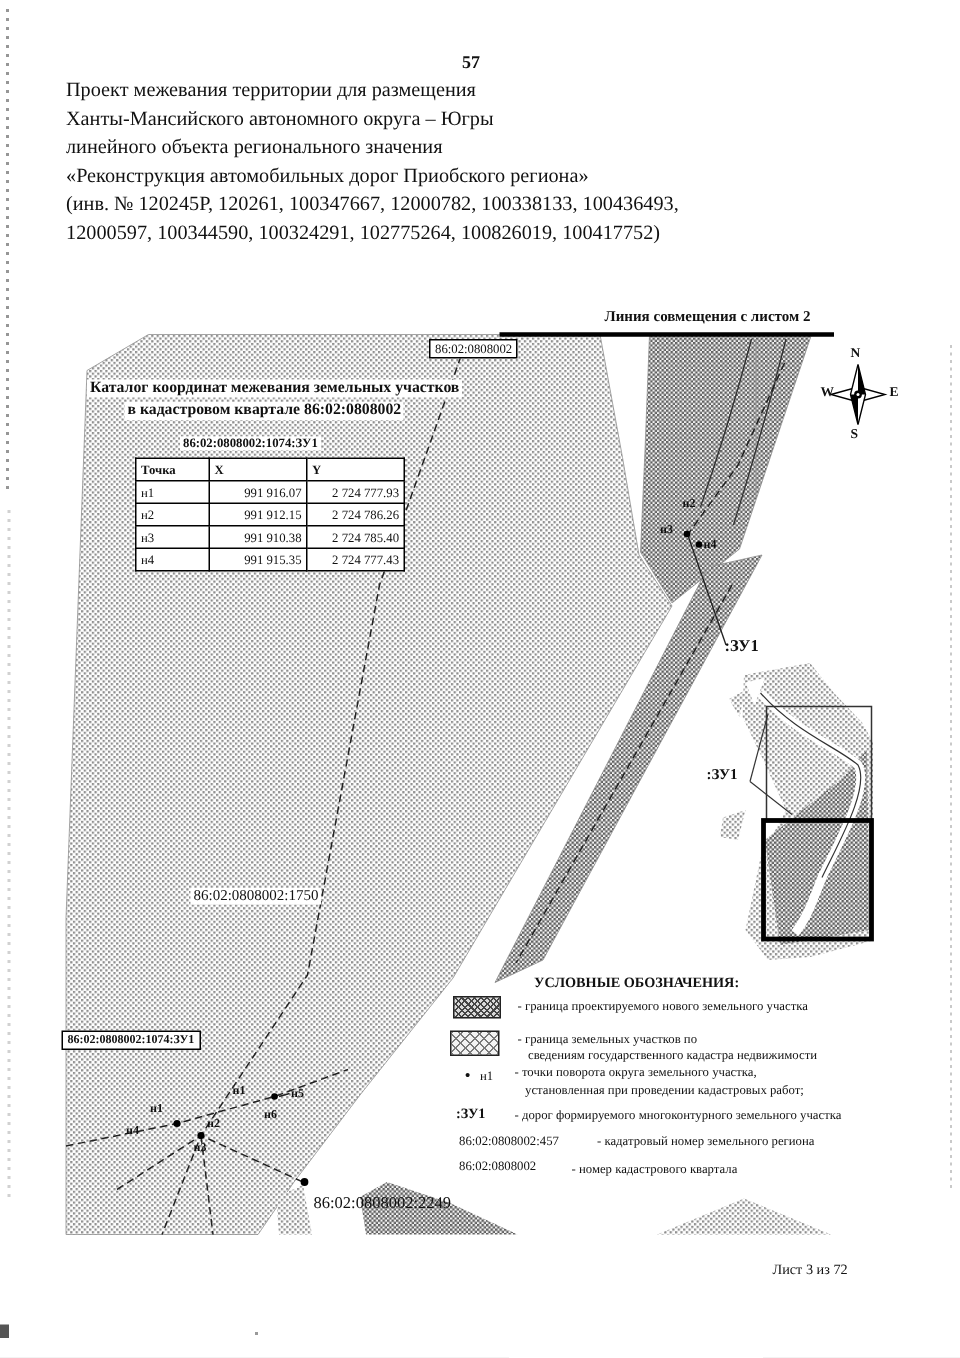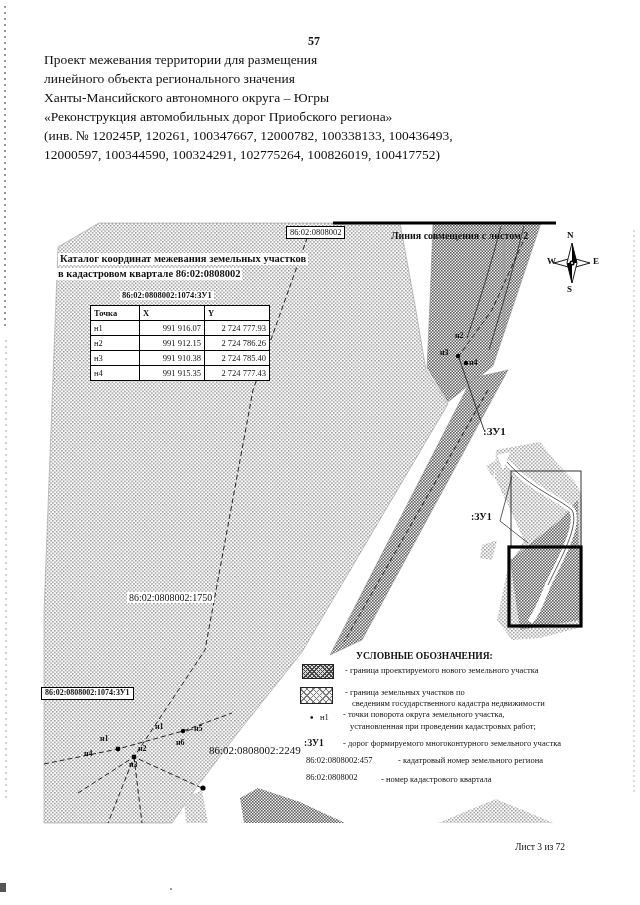--- a/index.html
+++ b/index.html
@@ -106,32 +106,32 @@
       <circle cx="572" cy="263" r="2.6" fill="#000"></circle>
       <circle cx="572" cy="263" r="1" fill="#fff"></circle>
     </g>
 
     <line x1="634" y1="230" x2="634" y2="792" stroke="#b8b8b8" stroke-width="1" stroke-dasharray="2 3"></line>
   </svg>
 
   <div class="pageno ovl lbl">57</div>
   <div class="title ovl">
     <div>Проект межевания территории для размещения</div>
+    <div>Ханты-Мансийского автономного округа – Югры</div>
     <div>линейного объекта регионального значения</div>
-    <div>Ханты-Мансийского автономного округа – Югры</div>
     <div>«Реконструкция автомобильных дорог Приобского региона»</div>
     <div>(инв. № 120245Р, 120261, 100347667, 12000782, 100338133, 100436493,</div>
     <div>12000597, 100344590, 100324291, 102775264, 100826019, 100417752)</div>
   </div>
 
-  <div class="lbl b ovl" style="left:391px;top:206px;font-size:10px;margin-top:24px;">Линия совмещения с листом 2</div>
+  <div class="lbl b ovl" style="left:403px;top:206px;font-size:10px;">Линия совмещения с листом 2</div>
   <div class="lbl boxed ovl" style="left:286px;top:226px;font-size:8.5px;">86:02:0808002</div>
 
   <div class="lbl b wbg ovl" style="left:58px;top:253px;font-size:10.5px;">Каталог координат межевания земельных участков</div>
-  <div class="lbl b wbg ovl" style="left:56px;top:268px;font-size:10.5px;">в кадастровом квартале 86:02:0808002</div>
+  <div class="lbl b wbg ovl" style="left:83px;top:268px;font-size:10.5px;">в кадастровом квартале 86:02:0808002</div>
   <div class="lbl b wbg ovl" style="left:120px;top:291px;font-size:8.5px;">86:02:0808002:1074:ЗУ1</div>
 
   <table class="coords">
     <tbody>
         <tr>
       <th class="pt">Точка</th>
       <th class="num">X</th>
       <th class="num">Y</th>
     </tr>
     <tr>
@@ -157,21 +157,21 @@
   </tbody>
     </table>
 
   <div class="lbl b ovl" style="left:567px;top:231px;font-size:9px;">N</div>
   <div class="lbl b ovl" style="left:547px;top:257px;font-size:9px;">W</div>
   <div class="lbl b ovl" style="left:593px;top:257px;font-size:9px;">E</div>
   <div class="lbl b ovl" style="left:567px;top:285px;font-size:9px;">S</div>
 
   <div class="lbl wbg ovl" style="left:127px;top:592px;font-size:10px;">86:02:0808002:1750</div>
   <div class="lbl b boxed ovl" style="left:41px;top:687px;font-size:8px;">86:02:0808002:1074:ЗУ1</div>
-  <div class="lbl ovl" style="left:209px;top:744px;font-size:11px;">86:02:0808002:2249</div>
+  <div class="lbl ovl" style="left:209px;top:796px;font-size:11px;">86:02:0808002:2249</div>
   <div class="lbl b ovl" style="left:483px;top:425px;font-size:11px;">:ЗУ1</div>
   <div class="lbl b ovl" style="left:471px;top:511px;font-size:10px;">:ЗУ1</div>
 
   <div class="lbl b ovl" style="left:455px;top:332px;font-size:8px;">н2</div>
   <div class="lbl b ovl" style="left:440px;top:349px;font-size:8px;">н3</div>
   <div class="lbl b ovl" style="left:469px;top:359px;font-size:8px;">н4</div>
 
   <div class="lbl b ovl" style="left:100px;top:735px;font-size:8px;">н1</div>
   <div class="lbl b ovl" style="left:84px;top:750px;font-size:8px;">н4</div>
   <div class="lbl b ovl" style="left:138px;top:745px;font-size:8px;">н2</div>

